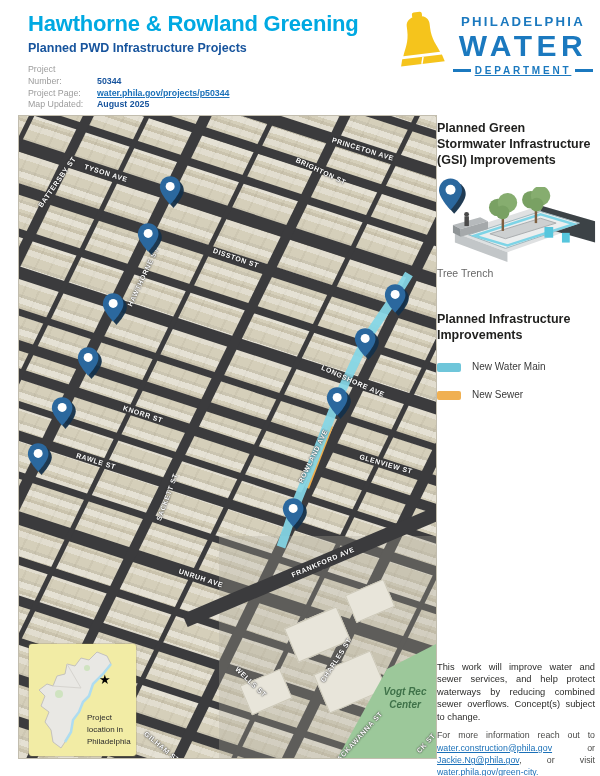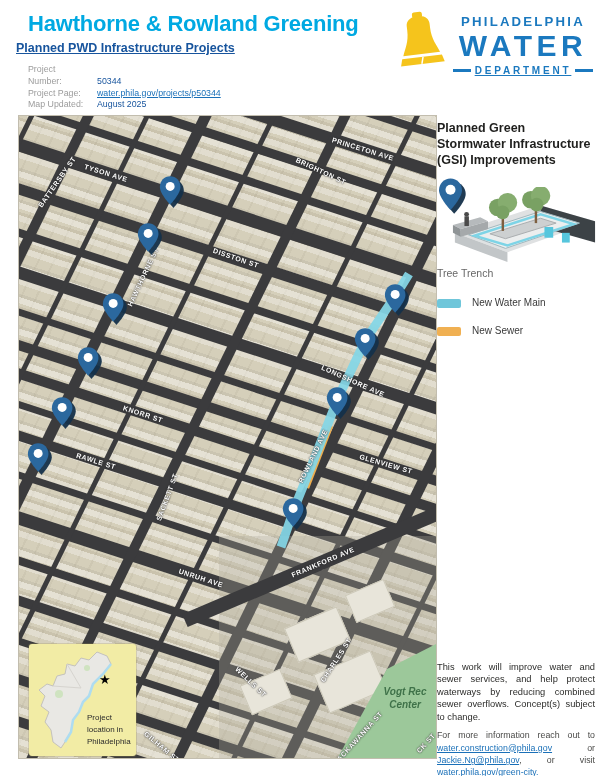--- a/index.html
+++ b/index.html
@@ -3,24 +3,24 @@
 <meta charset="utf-8">
 <style>
   html,body{margin:0;padding:0;background:#fff;}
   .page{position:relative;width:600px;height:776px;background:#fff;overflow:hidden;
         font-family:"Liberation Sans",sans-serif;}
   :root{
     --cyan:#00a9e2; --blue:#17549d; --logoblue:#1b79bf; --bell:#f5c41c; --link:#1a70b8;
   }
   
   .title{position:absolute;left:28px;top:11px;font-size:22px;font-weight:bold;color:var(--cyan);letter-spacing:-0.2px;}
-  .subtitle{position:absolute;left:16px;top:41px;font-size:12.5px;font-weight:bold;color:var(--blue);text-decoration:underline;}
+  .subtitle{position:absolute;left:28px;top:41px;font-size:12.5px;font-weight:bold;color:var(--blue);}
   .info{position:absolute;left:28px;top:64px;font-size:8.8px;line-height:11.8px;color:#9c9c9c;}
   .info .row span.lbl{display:inline-block;width:62px;}
-  .info .val{color:var(--blue);font-weight:normal;padding-left:7px;}
+  .info .val{color:var(--blue);font-weight:bold;padding-left:7px;}
   .info a.val{color:var(--link);text-decoration:underline;cursor:pointer;}
   .logo{position:absolute;left:393px;top:8px;width:202px;height:72px;}
   .logo .bell{position:absolute;left:0;top:2px;}
   .logo .words{position:absolute;left:60px;top:6px;width:140px;color:var(--logoblue);text-align:center;}
   .logo .l1{font-size:13.2px;font-weight:bold;letter-spacing:2.2px;}
   .logo .l2{font-size:30px;font-weight:bold;letter-spacing:4.5px;margin-top:0px;}
   .logo .dept{display:flex;align-items:center;gap:4px;margin-top:2px;color:var(--logoblue);}
   .logo .dept .dash{flex:1;height:2.2px;background:currentColor;}
   .logo .dept span.txt{font-size:10px;font-weight:bold;letter-spacing:2.8px;text-decoration:underline;}
   
@@ -290,20 +290,21 @@
         <circle cx="88" cy="17" r="7" fill="#79a163"></circle>
       </svg>
       <span class="big-pin" id="big-pin"><svg width="30" height="38" viewBox="0 0 30 38">
             <path d="M15,3 C8.4,3 3.5,8.3 3.5,14.8 C3.5,22.5 15,34.5 15,34.5 C15,34.5 26.5,22.5 26.5,14.8 C26.5,8.3 21.6,3 15,3 Z" fill="#14304a" opacity="0.95" transform="translate(2.2,2.2)"></path>
             <path d="M13.5,1.5 C6.9,1.5 2,6.8 2,13.3 C2,21 13.5,33 13.5,33 C13.5,33 25,21 25,13.3 C25,6.8 20.1,1.5 13.5,1.5 Z" fill="#2b689e"></path>
             <circle cx="13.5" cy="12.8" r="5" fill="#fff"></circle>
           </svg></span>
     </div>
     <div class="caption">Tree Trench</div>
 
+    <div class="h2">Planned Infrastructure Improvements</div>
     <div class="legend" id="legend">
         <div class="legend-row">
           <span class="legend-swatch" style="background: rgb(111, 198, 218);"></span>
           <span class="legend-label">New Water Main</span>
         </div>
         <div class="legend-row">
           <span class="legend-swatch" style="background: rgb(240, 176, 82);"></span>
           <span class="legend-label">New Sewer</span>
         </div>
       </div>

